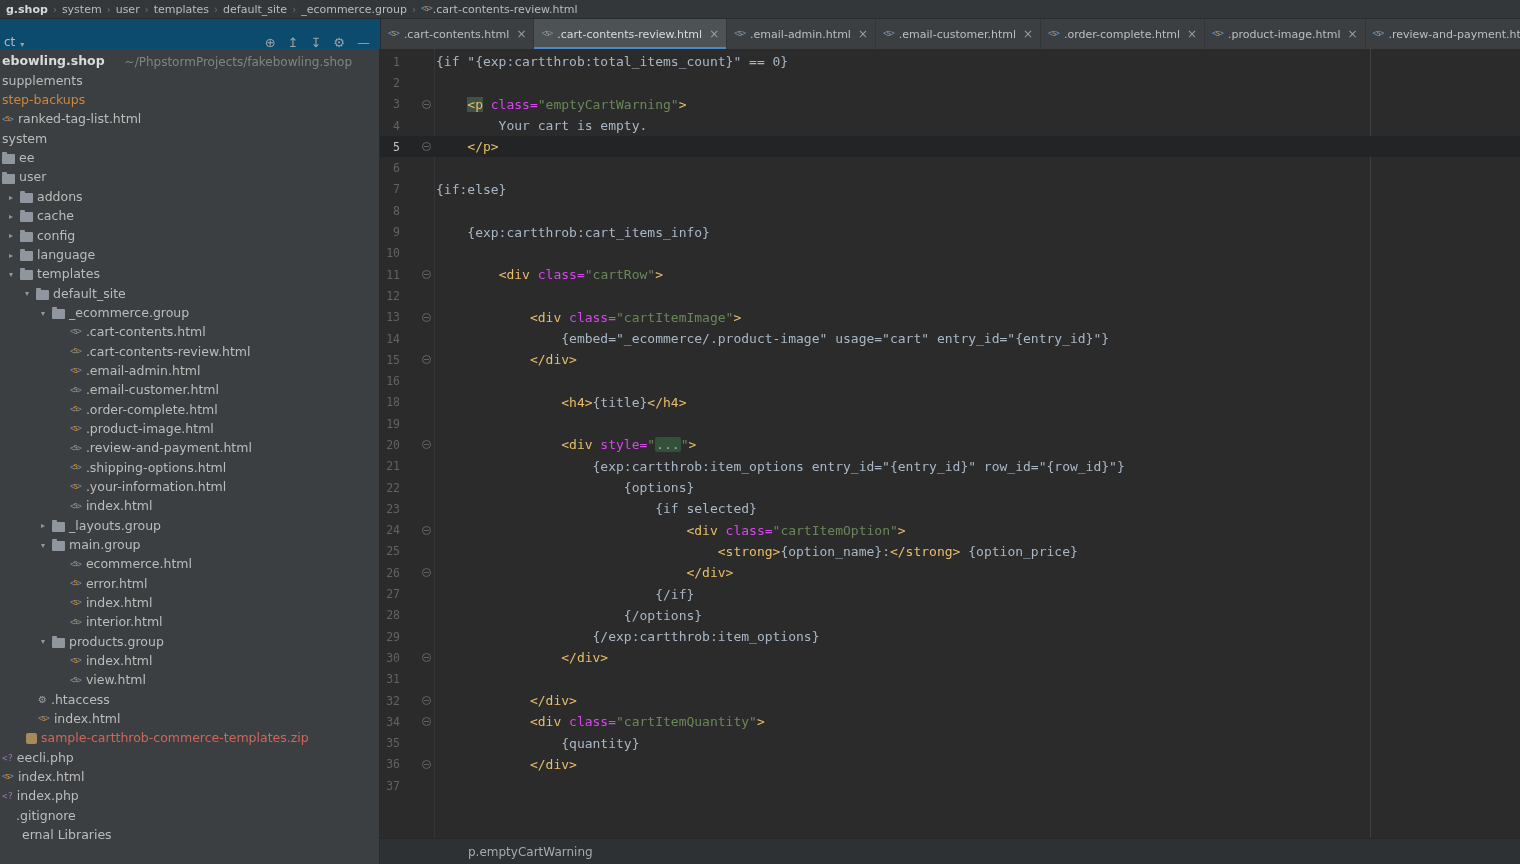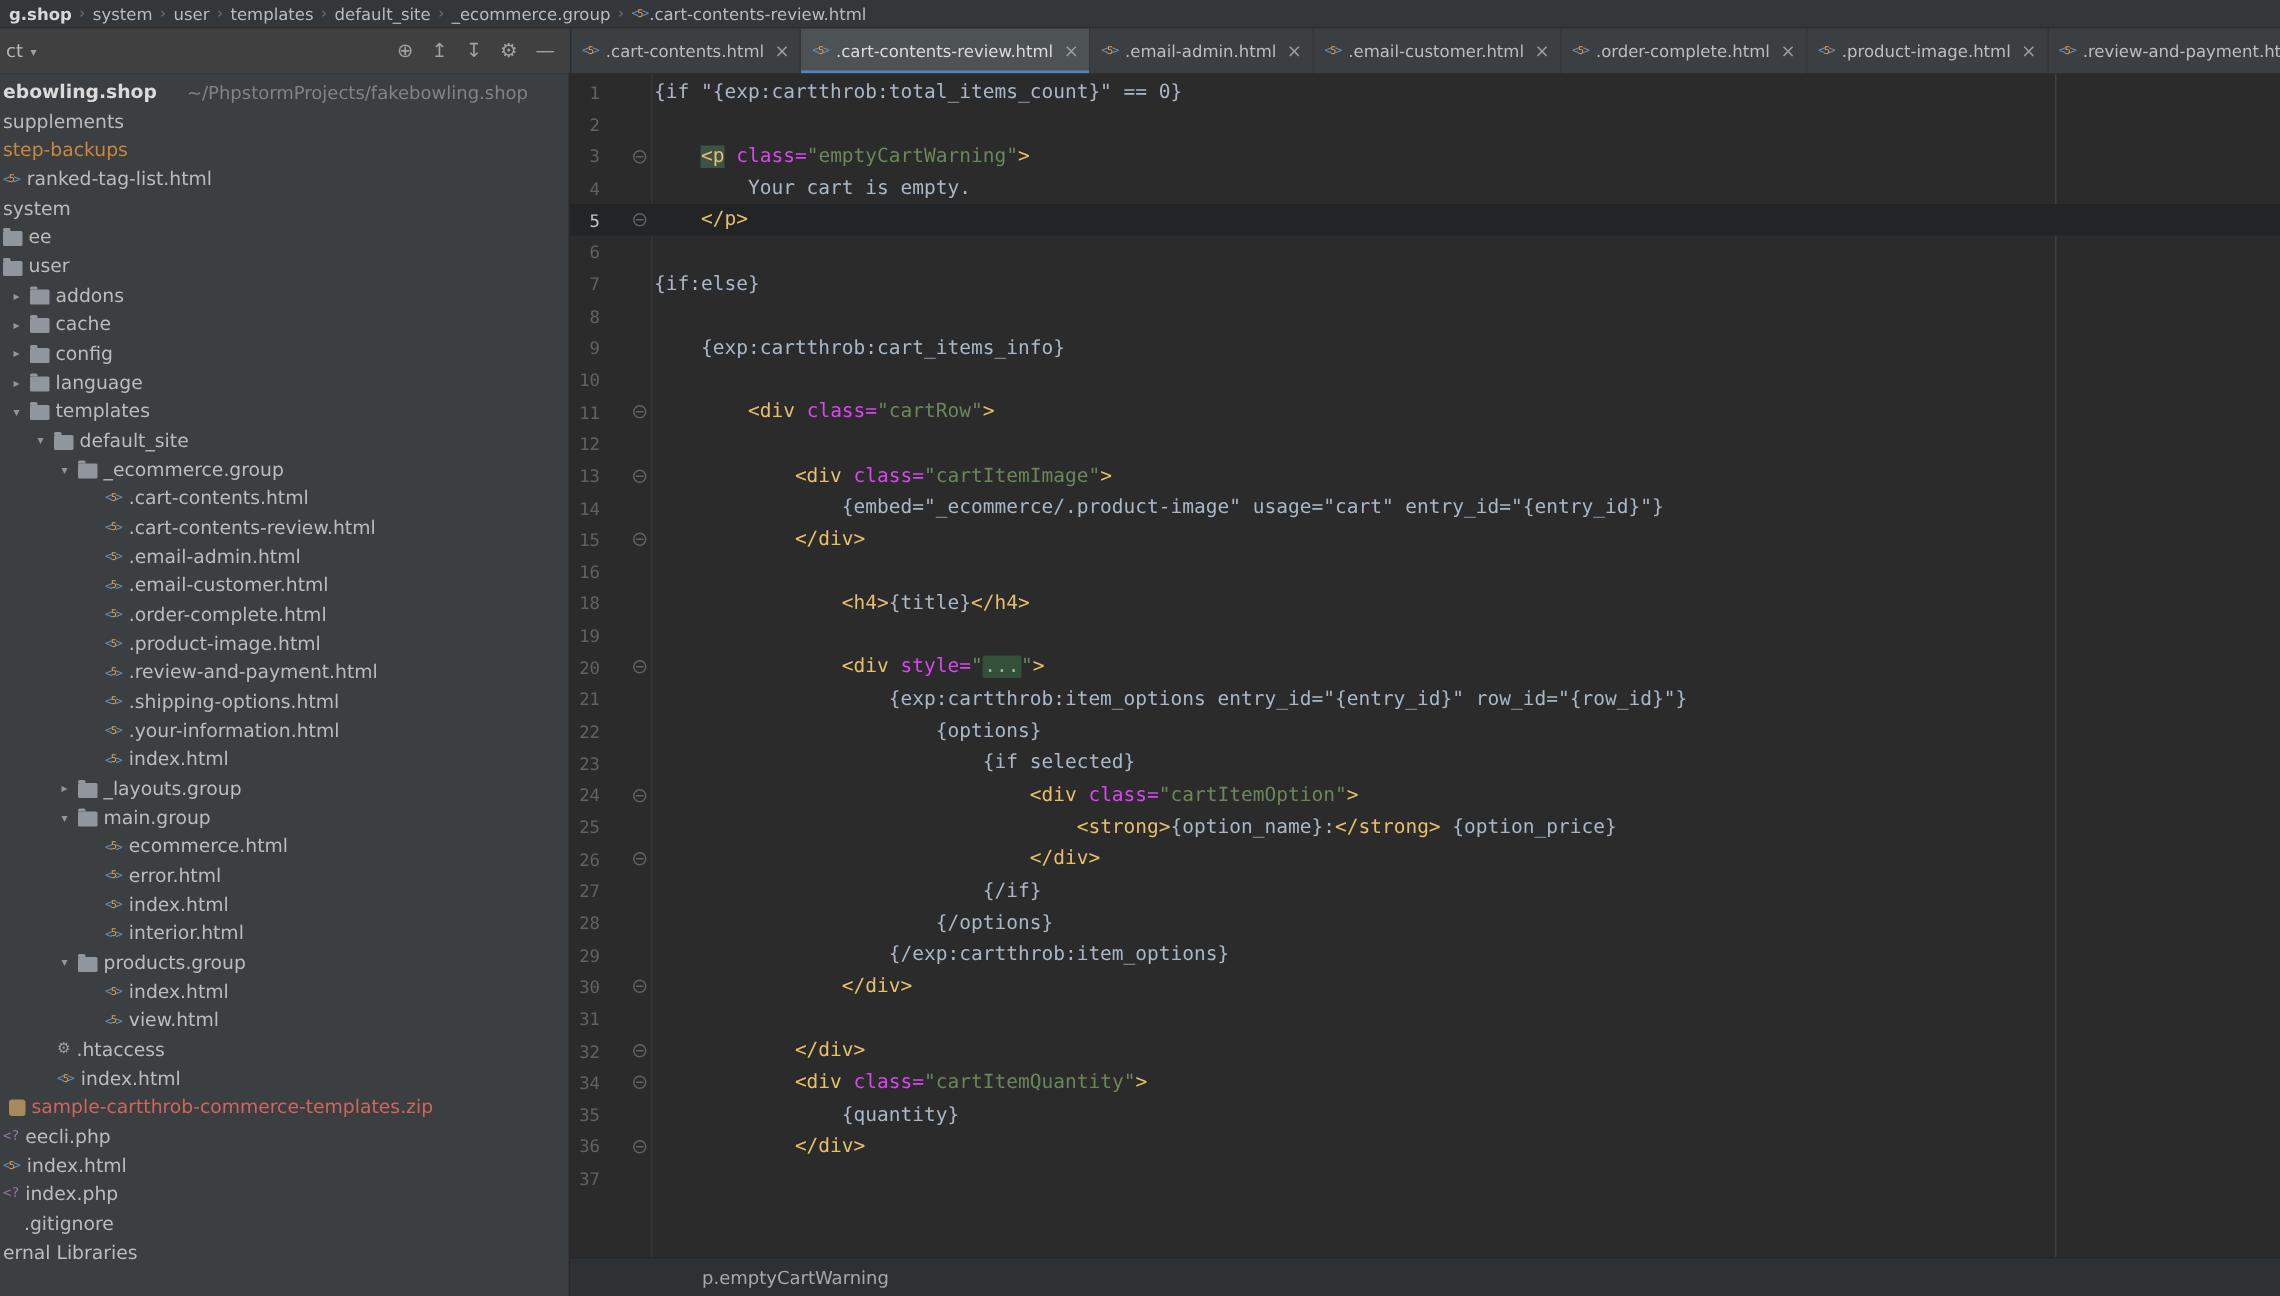--- a/index.html
+++ b/index.html
@@ -10,21 +10,21 @@
   
   .topbar{height:19px;background:#34373a;display:flex;align-items:center;
           padding:0 6px;font-size:11px;color:#b9bcbe;border-bottom:1px solid #2a2c2e}
   .crumb{white-space:nowrap}
   .crumb.bold{font-weight:bold;color:#d6d8d9}
   .crumb-sep{margin:0 5px;color:#6e7275;font-size:10px}
 
   .main{display:grid;grid-template-columns:380px 1140px;grid-template-rows:30px 815px}
 
   
-  .panel-header{background:#404040;display:flex;align-items:center;
+  .panel-header{background:#0c4a6e;display:flex;align-items:flex-end;
                 padding:0 10px 0 4px;font-size:12px;color:#b7babc}
   .ph-caret{font-size:8px;margin-left:5px;color:#9ea2a5}
   .ph-icons{margin-left:auto;display:flex;gap:12px;align-items:center;
             color:#9ea2a5;font-size:13px;line-height:1}
   .ph-icon{cursor:default}
 
   
   .tabbar{background:#3c3f41;display:flex;align-items:stretch;overflow:hidden;
           border-left:1px solid #2a2c2e}
   .tab{display:flex;align-items:center;gap:4px;padding:0 7px;font-size:11px;
@@ -397,21 +397,21 @@
         <span class="lbl">.htaccess</span>
       </div>
       <div class="trow" style="padding-left: 38px;">
         <span class="fic">
           <span class="ib">&lt;</span>
           <span class="inum">5</span>
           <span class="ib">&gt;</span>
         </span>
         <span class="lbl">index.html</span>
       </div>
-      <div class="trow" style="padding-left: 6px;">
+      <div class="trow" style="padding-left: 26px;">
         <span class="zip-ic"></span>
         <span class="lbl vcs-red">sample-cartthrob-commerce-templates.zip</span>
       </div>
       <div class="trow" style="padding-left: 2px;">
         <span class="fic">
           <span class="ipq">&lt;?</span>
         </span>
         <span class="lbl">eecli.php</span>
       </div>
       <div class="trow" style="padding-left: 2px;">
@@ -424,21 +424,21 @@
       </div>
       <div class="trow" style="padding-left: 2px;">
         <span class="fic">
           <span class="ipq">&lt;?</span>
         </span>
         <span class="lbl">index.php</span>
       </div>
       <div class="trow" style="padding-left: 16px;">
         <span class="lbl">.gitignore</span>
       </div>
-      <div class="trow" style="padding-left: 2px;">
+      <div class="trow" style="padding-left: 2px; margin-left: 20px;">
         <span class="lbl">ernal Libraries</span>
       </div>
     </div>
 
   <div class="editor-wrap">
     <div class="code-area" id="code-area">
       <div class="gutter-sep"></div>
       <div class="margin-guide"></div>
     <div class="line"><span class="lnum">1</span><span class="foldc"></span><span class="codeln"><span class="seg-t">{if "{exp:cartthrob:total_items_count}" == 0}</span></span></div>
         <div class="line"><span class="lnum">2</span><span class="foldc"></span><span class="codeln"></span></div>

